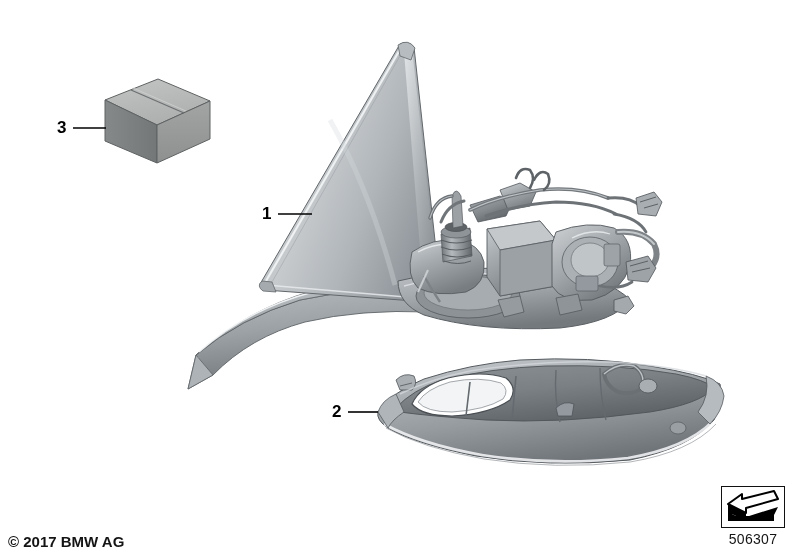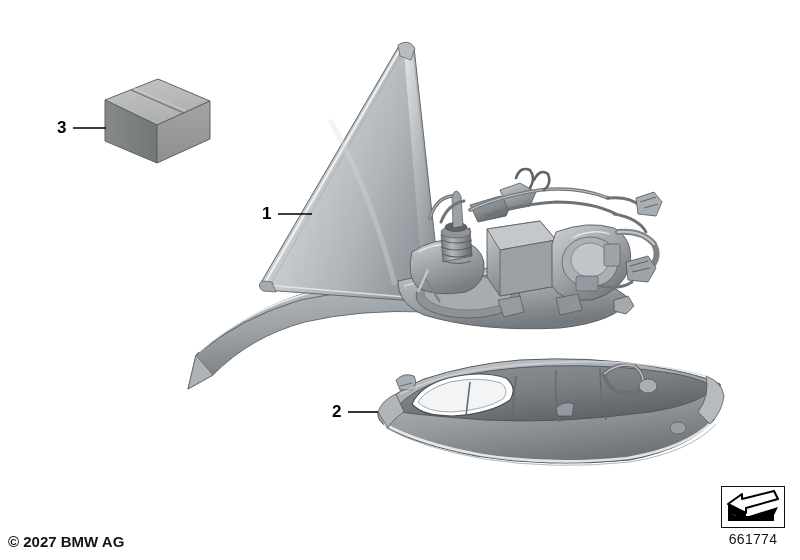--- a/index.html
+++ b/index.html
@@ -316,26 +316,26 @@
       <line x1="73" y1="128" x2="106" y2="128"></line>
     </g>
   </svg>
 
   
   <div class="callout-label" id="callout-1-label">1</div>
   <div class="callout-label" id="callout-2-label">2</div>
   <div class="callout-label" id="callout-3-label">3</div>
 </div>
 
-<div id="copyright-notice">© 2027 BMW AG</div>
+<div id="copyright-notice">© 2017 BMW AG</div>
 
 <div id="diagram-number-block">
   <div id="direction-icon-box">
     <svg width="62" height="40" viewBox="0 0 62 40" xmlns="http://www.w3.org/2000/svg">
 
       <polygon points="6,17 20,7 20,12 52,4 56,12 24,21 24,26" fill="#ffffff" stroke="#000000" stroke-width="2" stroke-linejoin="round"></polygon>
       <polygon points="56,12 56,20 24,30 24,34 10,27 10,33 52,33 52,28 56,20" fill="#000000"></polygon>
       <polygon points="6,17 24,26 24,34 10,27 10,33 6,33" fill="#000000"></polygon>
       <rect x="6" y="29" width="46" height="5" fill="#000000"></rect>
     </svg>
   </div>
-  <div id="diagram-number-text">661774</div>
+  <div id="diagram-number-text">506307</div>
 </div>
 
 </body></html>

